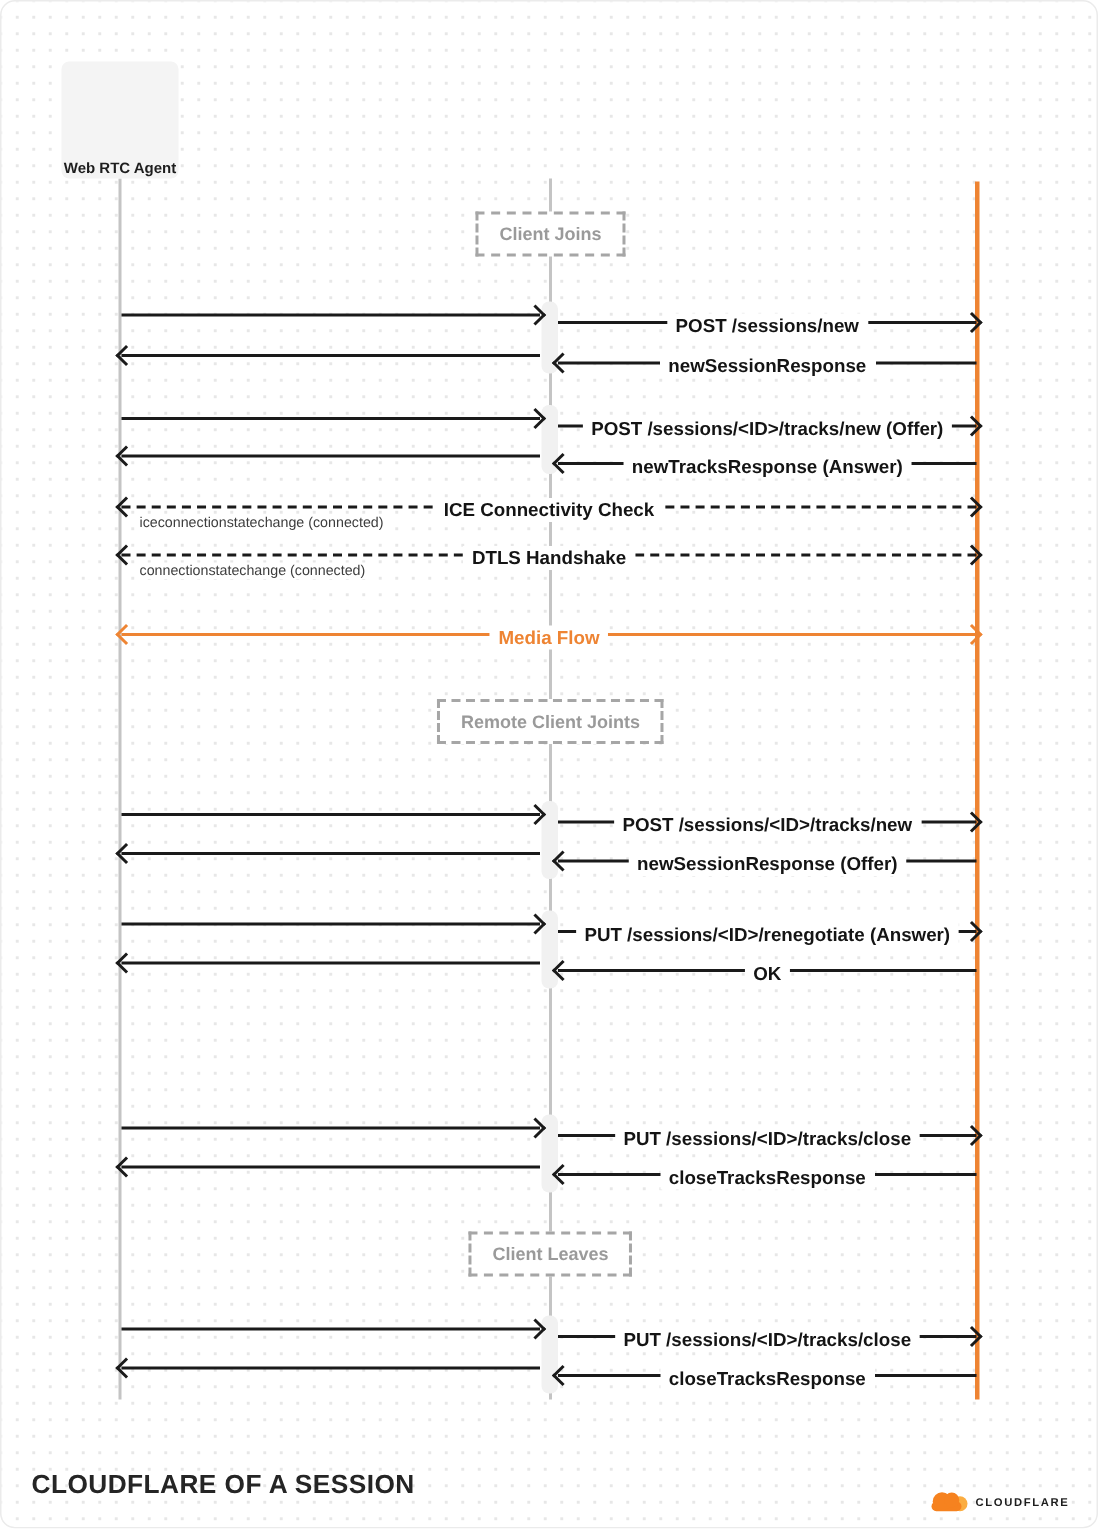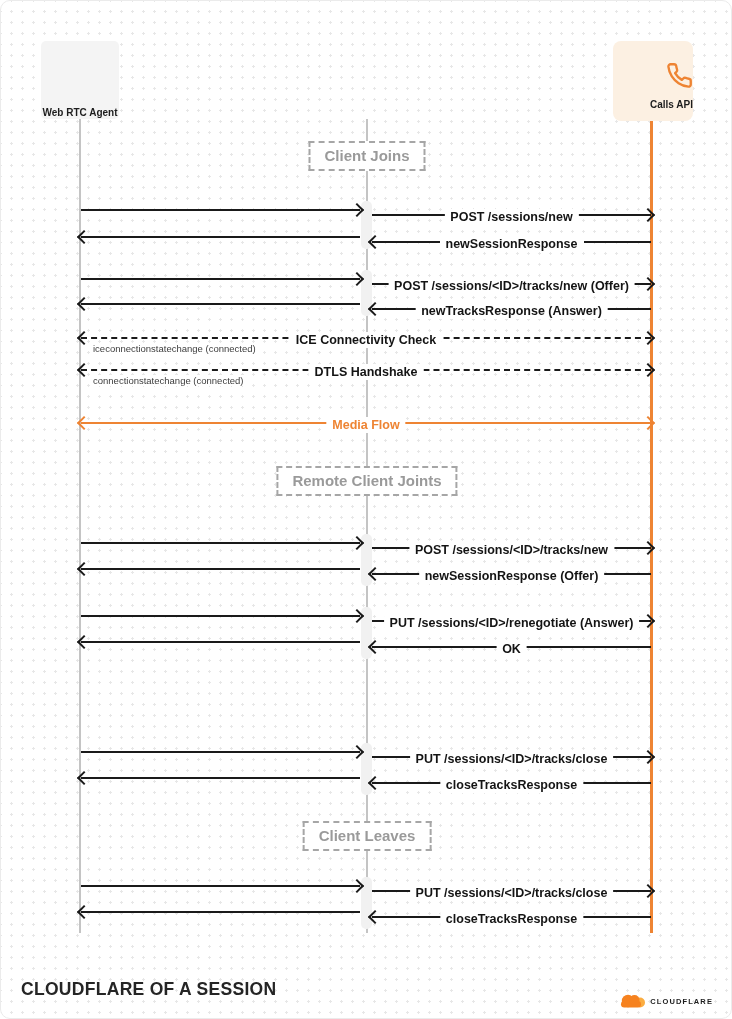--- a/index.html
+++ b/index.html
@@ -18,21 +18,21 @@
   .actor.calls{left:612px;width:80px;height:80px;background:#fcf0e2;border-radius:8px;
     flex-direction:column;justify-content:flex-end;padding-bottom:10px;box-sizing:border-box;gap:9px;}
   
   .life{position:absolute;width:2px;background:#c4c4c4;top:118px;height:814px;}
   .life.orange{width:2.5px;background:#ee8433;top:120px;height:812px;}
   
   .act{position:absolute;left:360px;width:11px;background:#f1f1f1;border-radius:5px;}
   
   .phase{position:absolute;left:366px;transform:translateX(-50%);height:26px;line-height:26px;
     padding:0 14px;border:2px dashed #a6a6a6;background:#fff;color:#9a9a9a;
-    font-weight:600;font-size:15px;white-space:nowrap;}
+    font-weight:600;font-size:12px;white-space:nowrap;}
   
   .arr{position:absolute;height:0;border-top:2.2px solid #1a1a1a;}
   .arr.dash{border-top-style:dashed;}
   .arr.orange{border-top-color:#ee8433;}
   .chev{position:absolute;width:8px;height:8px;top:-6px;}
   .chev.r{right:-2px;border-top:2.2px solid #1a1a1a;border-right:2.2px solid #1a1a1a;transform:rotate(45deg);}
   .chev.l{left:-2px;border-top:2.2px solid #1a1a1a;border-left:2.2px solid #1a1a1a;transform:rotate(-45deg);}
   .arr.orange .chev.r{border-color:#ee8433;}
   .arr.orange .chev.l{border-color:#ee8433;}
   .albl{position:absolute;left:50%;top:1px;transform:translate(-50%,-50%);background:#fff;
@@ -55,28 +55,20 @@
 
   <div class="act" style="top:200px;height:48px"></div>
   <div class="act" style="top:269px;height:46px"></div>
   <div class="act" style="top:533px;height:52px"></div>
   <div class="act" style="top:606px;height:52px"></div>
   <div class="act" style="top:742px;height:52px"></div>
   <div class="act" style="top:876px;height:52px"></div>
 
   <div class="actor" style="left:40px">
     <span>Web RTC Agent</span>
-  </div>
-  <div class="actor calls">
-    <span style="display:block;height:27px">
-      <svg width="27" height="27" viewBox="0 0 24 24" fill="none" stroke="#ee8433" stroke-width="2.1" stroke-linecap="round" stroke-linejoin="round">
-        <path d="M22 16.92v3a2 2 0 0 1-2.18 2 19.79 19.79 0 0 1-8.63-3.07 19.5 19.5 0 0 1-6-6 19.79 19.79 0 0 1-3.07-8.67A2 2 0 0 1 4.11 2h3a2 2 0 0 1 2 1.72 12.84 12.84 0 0 0 .7 2.81 2 2 0 0 1-.45 2.11L8.09 9.91a16 16 0 0 0 6 6l1.27-1.27a2 2 0 0 1 2.11-.45 12.84 12.84 0 0 0 2.81.7A2 2 0 0 1 22 16.92z"></path>
-      </svg>
-    </span>
-    <span>Calls API</span>
   </div>
 
   <div class="phase" style="top:140px">Client Joins</div>
 
   <div class="arr" style="left:80px;top:208px;width:279px">
       <i class="chev r"></i>
     </div>
   <div class="arr" style="left:371px;top:213px;width:279px">
     <i class="chev r"></i>
     <span class="albl">POST /sessions/new</span>

